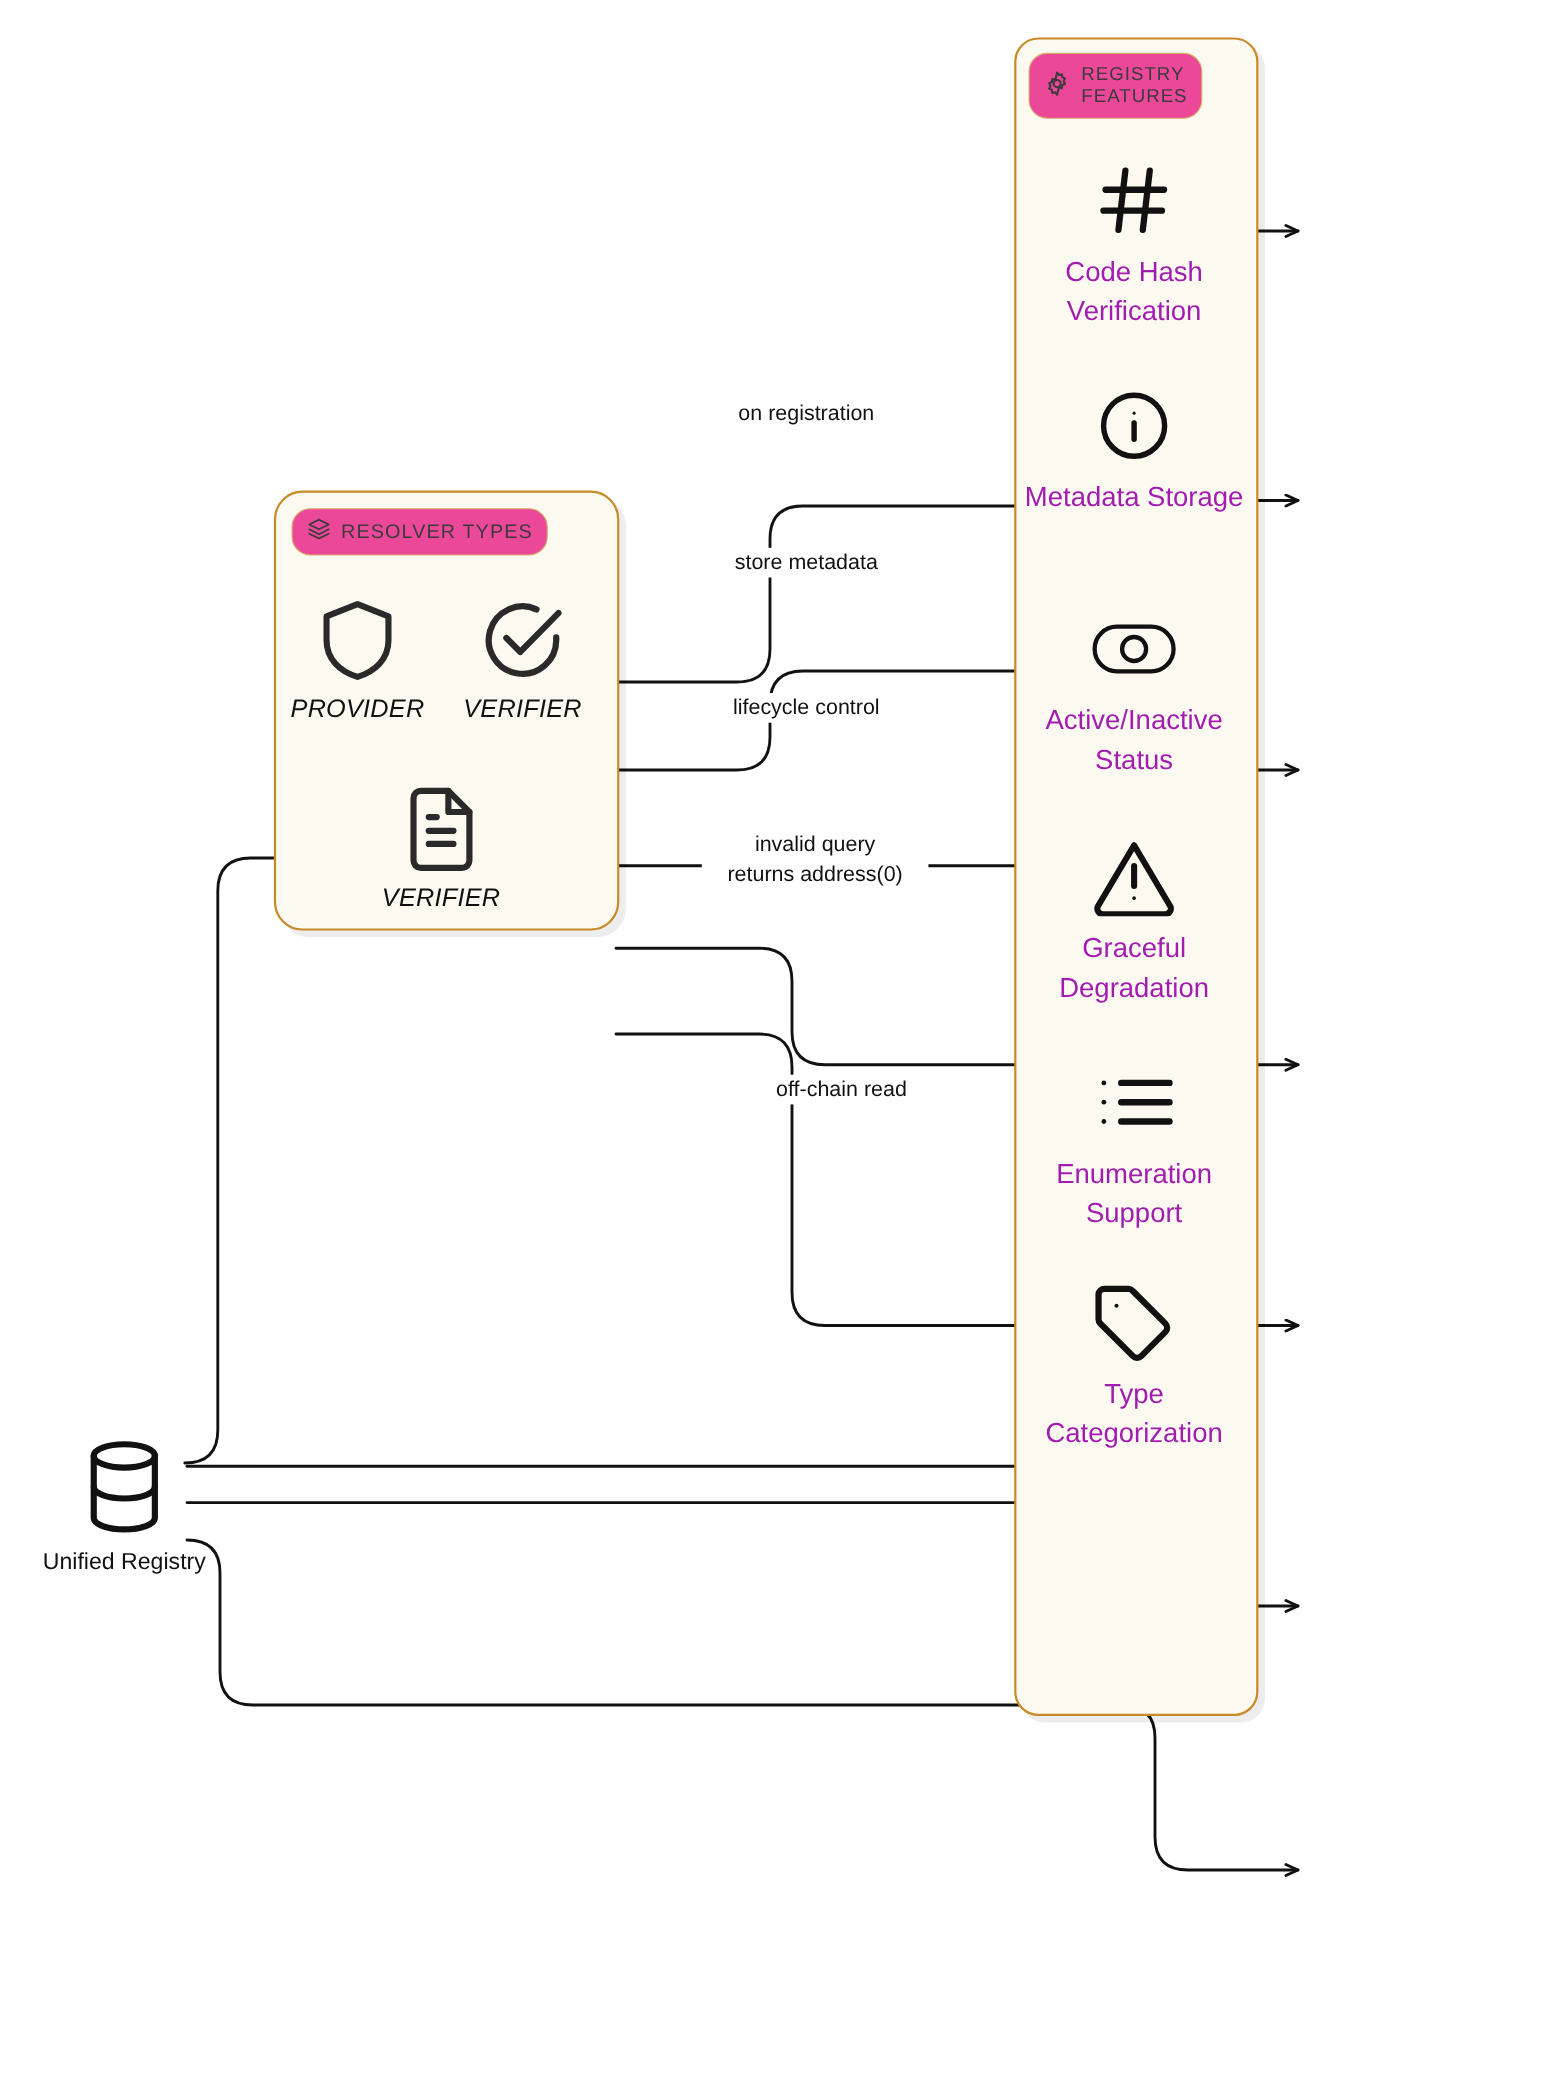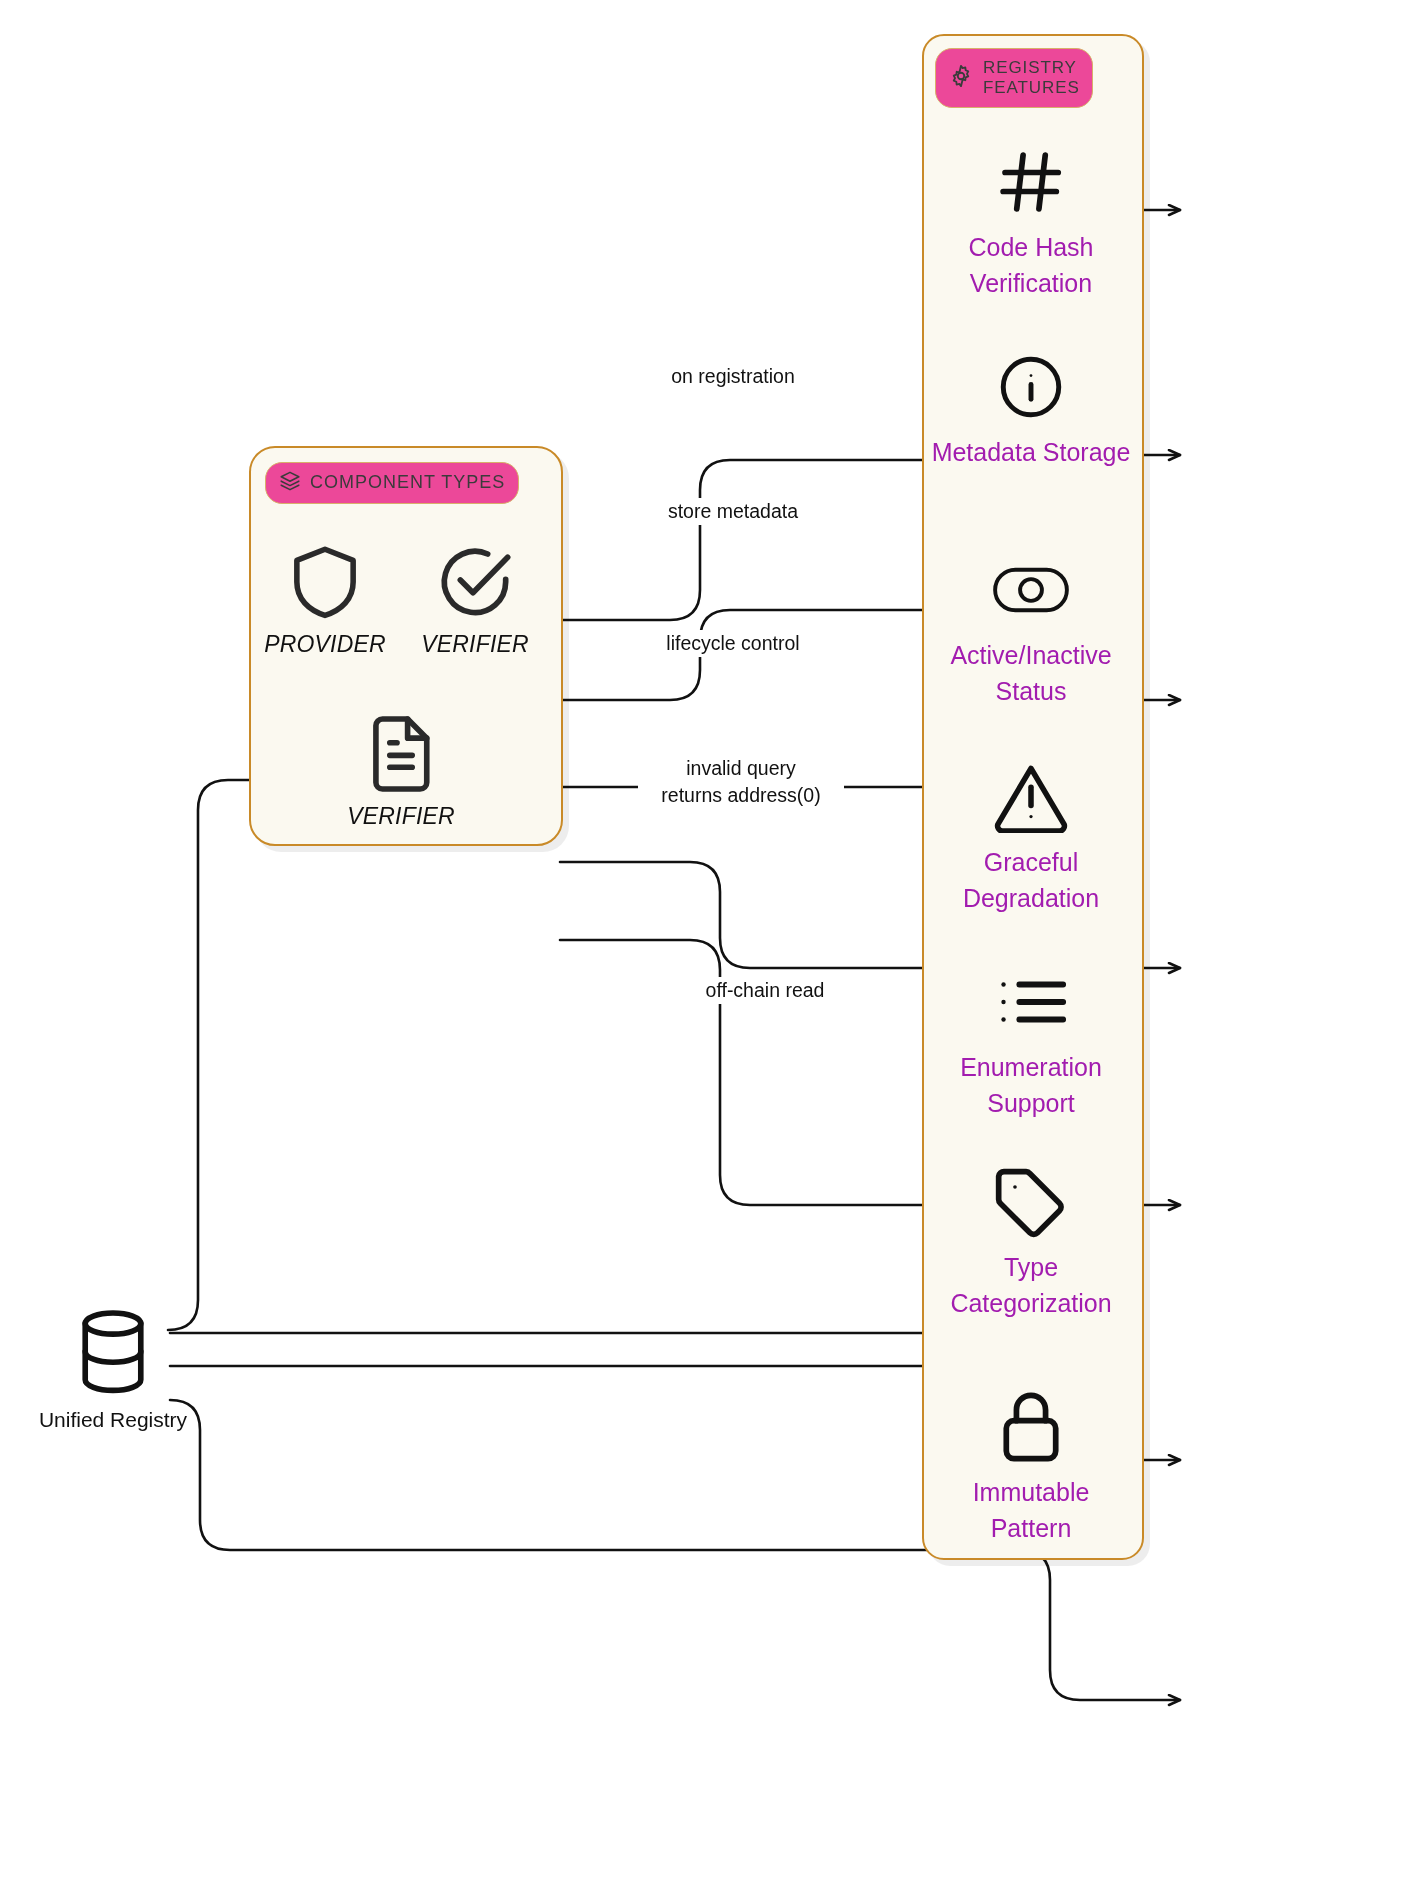--- a/index.html
+++ b/index.html
@@ -156,41 +156,32 @@
       <svg width="80" height="74" viewBox="0 0 24 22" fill="none" stroke="#111" stroke-width="1.7" stroke-linecap="round" stroke-linejoin="round">
         <path d="M2.3 3.3 V10.2 a1.6 1.6 0 0 0 .48 1.15 l8.9 8.9 a1.6 1.6 0 0 0 2.27 0
                  l6.6 -6.6 a1.6 1.6 0 0 0 0 -2.27 l-8.9 -8.9 A1.6 1.6 0 0 0 10.5 1.9 H3.9
                  A1.6 1.6 0 0 0 2.3 3.3 Z"></path>
         <circle cx="7.2" cy="6.5" r="0.55" fill="#111" stroke="none"></circle>
       </svg>
     </div>
     <div class="flabel">Type Categorization</div>
   </div>
 
-  <div class="feature" style="top:1385px;">
-    <div class="ficon">
-      <svg width="72" height="76" viewBox="0 0 22 24" fill="none" stroke="#111" stroke-width="1.8" stroke-linecap="round" stroke-linejoin="round">
-        <rect x="3.2" y="10" width="15.6" height="12" rx="2.4"></rect>
-        <path d="M6.4 10 V6.6 a4.6 4.6 0 0 1 9.2 0 V10"></path>
-      </svg>
-    </div>
-    <div class="flabel">Immutable Pattern</div>
-  </div>
 
   <div class="group" id="types-group"></div>
 
   <div class="group-badge" id="types-badge" style="position:absolute;left:265px;top:462px;">
     <span class="badge-icon">
       <svg width="22" height="22" viewBox="0 0 24 24" fill="none" stroke="#3b3b3b" stroke-width="1.7" stroke-linecap="round" stroke-linejoin="round">
         <path d="M12 2.6 L21.6 7.4 L12 12.2 L2.4 7.4 Z"></path>
         <path d="M2.4 12.2 L12 17 L21.6 12.2"></path>
         <path d="M2.4 16.6 L12 21.4 L21.6 16.6"></path>
       </svg>
     </span>
-    <span class="badge-label">COMPONENT TYPES</span>
+    <span class="badge-label">RESOLVER TYPES</span>
   </div>
 
   <div class="ctype" style="left:255px;top:530px;">
     <div class="cicon">
       <svg width="72" height="80" viewBox="0 0 22 24" fill="none" stroke="#2a2a2a" stroke-width="1.7" stroke-linecap="round" stroke-linejoin="round">
         <path d="M11 2 L19.6 5.4 V12 c0 5.2 -3.6 8.6 -8.6 10.2 C6 20.6 2.4 17.2 2.4 12 V5.4 Z"></path>
       </svg>
     </div>
     <div class="clabel">PROVIDER</div>
   </div>

